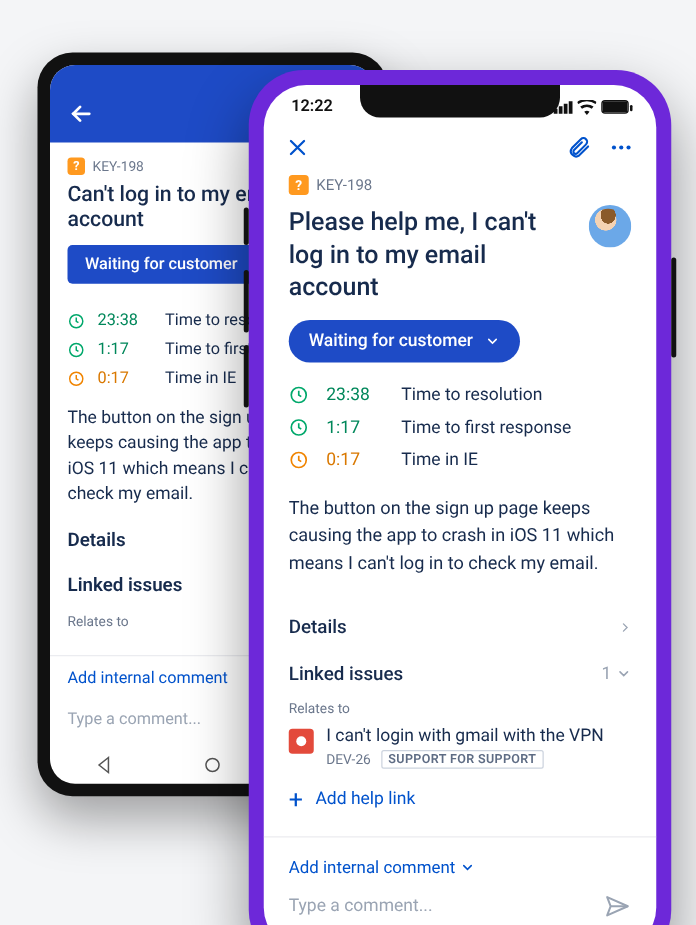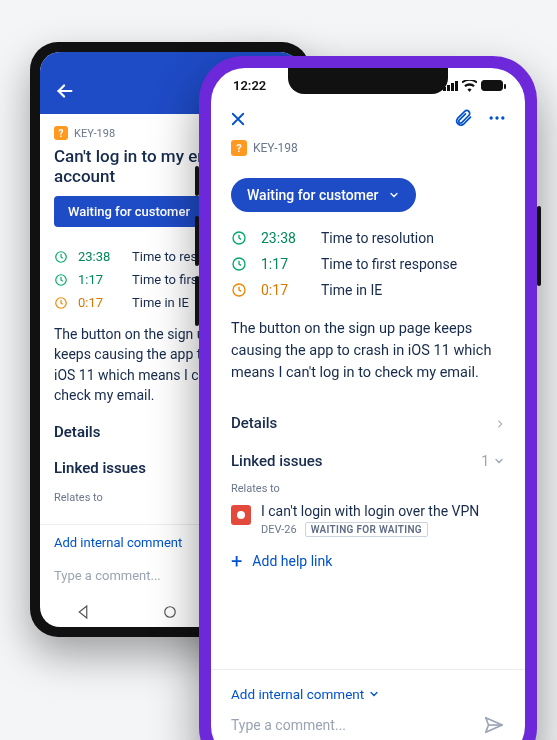--- a/index.html
+++ b/index.html
@@ -308,20 +308,24 @@
         </span>
       </div>
     </div>
 
     <div class="content">
       <div class="key">
         <span class="sq-icon">?</span>
         <span>KEY-198</span>
       </div>
 
+      <div class="title-row">
+        <div class="title">Please help me, I can't log in to my email account</div>
+        <div class="avatar"></div>
+      </div>
 
       <div class="status-pill">
         <span>Waiting for customer</span>
         <svg viewBox="0 0 24 24" fill="none" stroke="#fff" stroke-width="2.5" stroke-linecap="round">
             <path d="M6 9l6 6 6-6"></path>
           </svg>
       </div>
 
       <div class="sla-block">
         <div class="sla-row ok">
@@ -371,24 +375,24 @@
         </span>
       </div>
 
       <div class="rel-label">Relates to</div>
 
       <div class="linked-card">
         <div class="ic">
             <i></i>
           </div>
         <div class="txt">
-          <div class="summ">I can't login with login over the VPN</div>
+          <div class="summ">I can't login with gmail with the VPN</div>
           <div class="meta">
             <span class="k">DEV-26</span>
-            <span class="lozenge">WAITING FOR WAITING</span>
+            <span class="lozenge">SUPPORT FOR SUPPORT</span>
           </div>
         </div>
       </div>
 
       <div class="add-link">
         <span class="plus">+</span>
         <span>Add help link</span>
       </div>
     </div>
 

